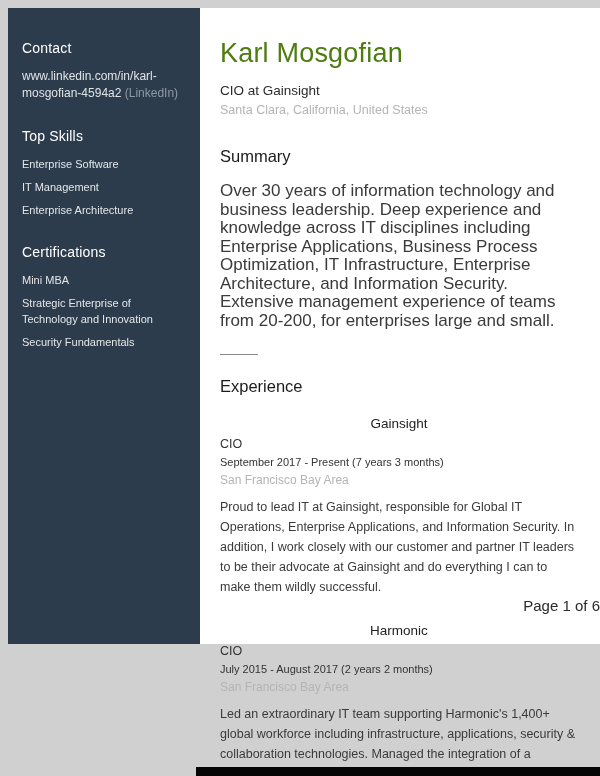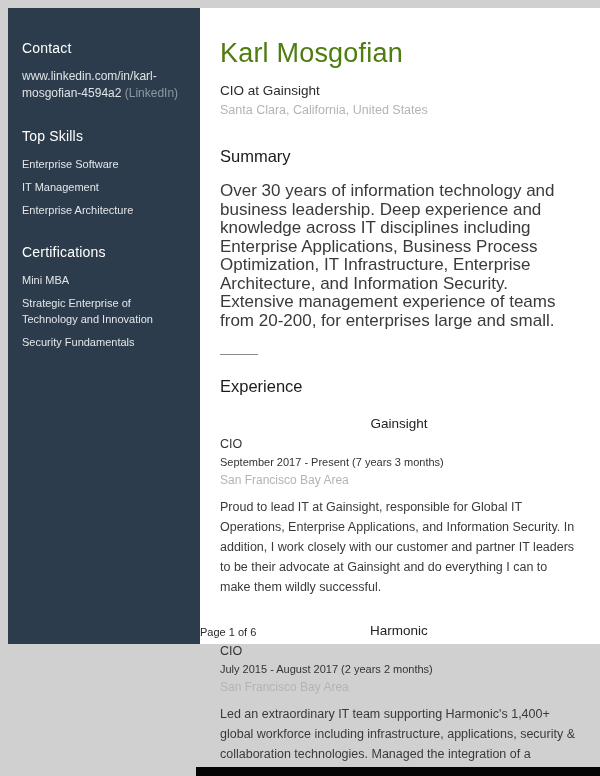--- a/index.html
+++ b/index.html
@@ -121,25 +121,25 @@
   }
   .entry-desc {
     font-size: 12.5px;
     line-height: 20px;
     color: #3a3a3a;
     margin: 10px 0 0 0;
   }
   .exp-heading { margin-bottom: 20px; }
   .page-footer {
     position: absolute;
-    bottom: 6px;
+    bottom: 30px;
     left: 0;
     right: 0;
-    text-align: left;
-    font-size: 11px;
+    text-align: right;
+    font-size: 15px;
     color: #2a2a2a;
   }
   .bottom-bar {
     position: absolute;
     left: 196px;
     right: 0;
     bottom: 0;
     height: 9px;
     background: #050505;
   }

